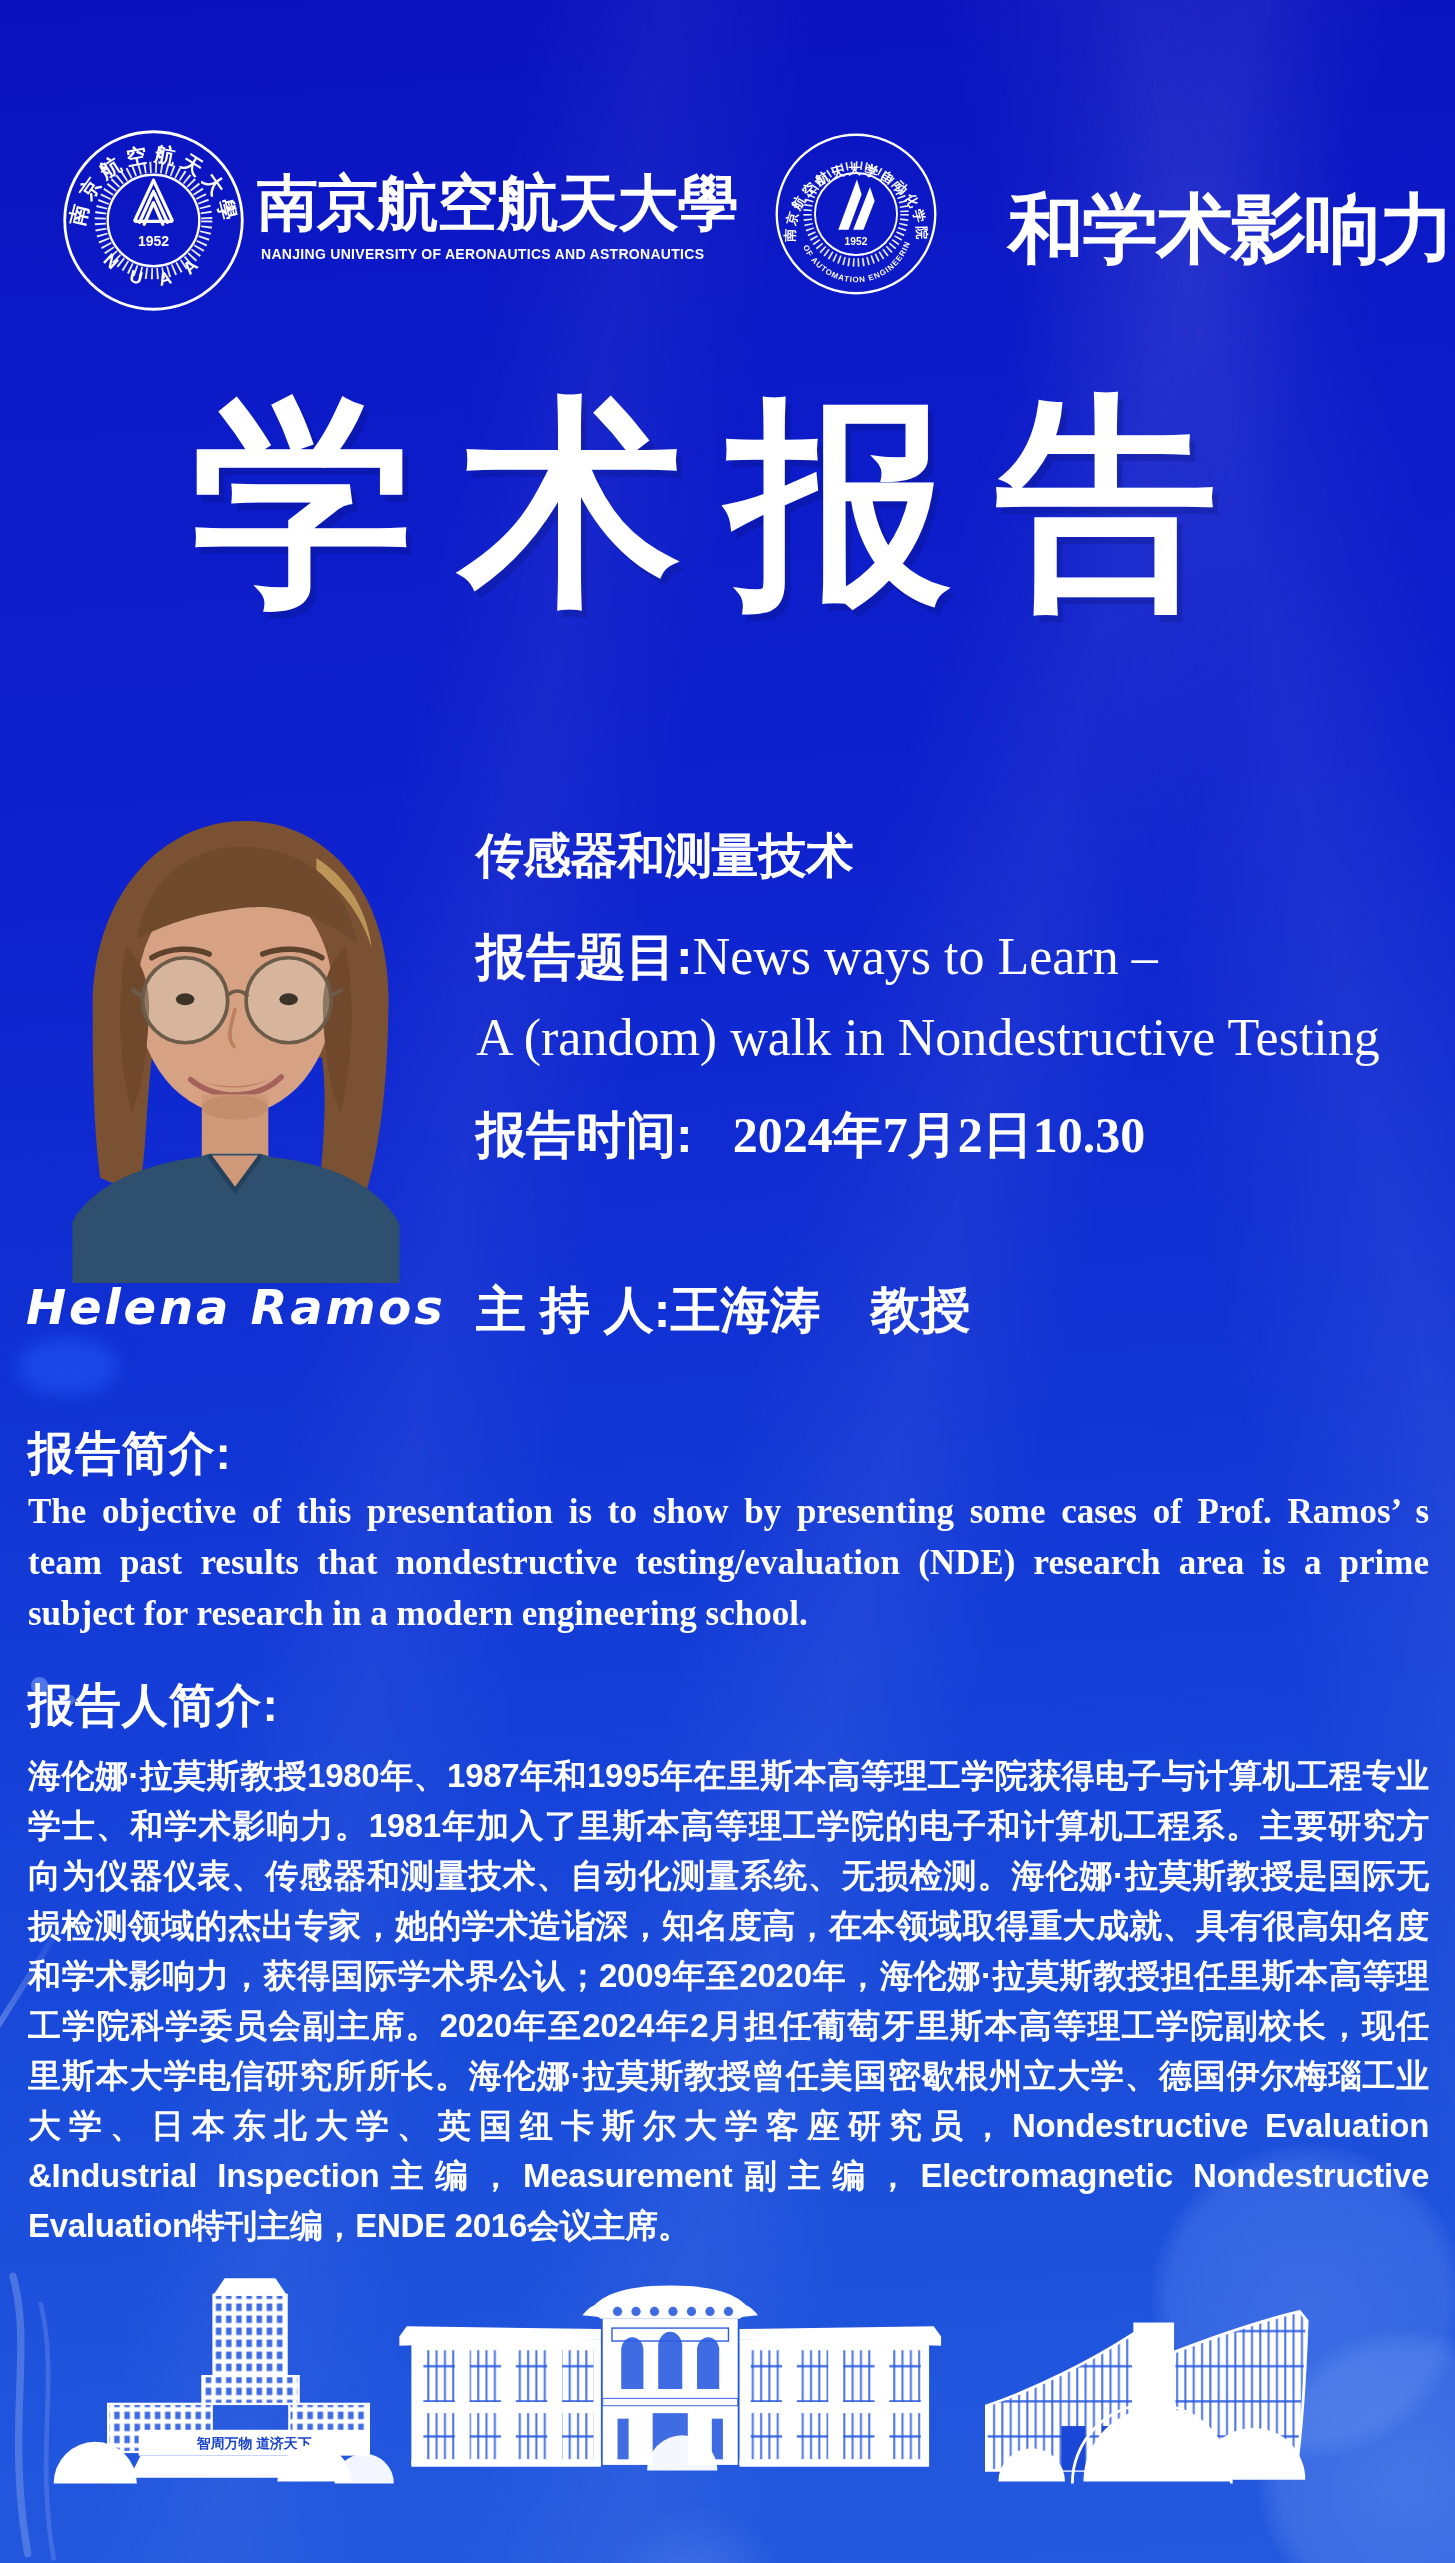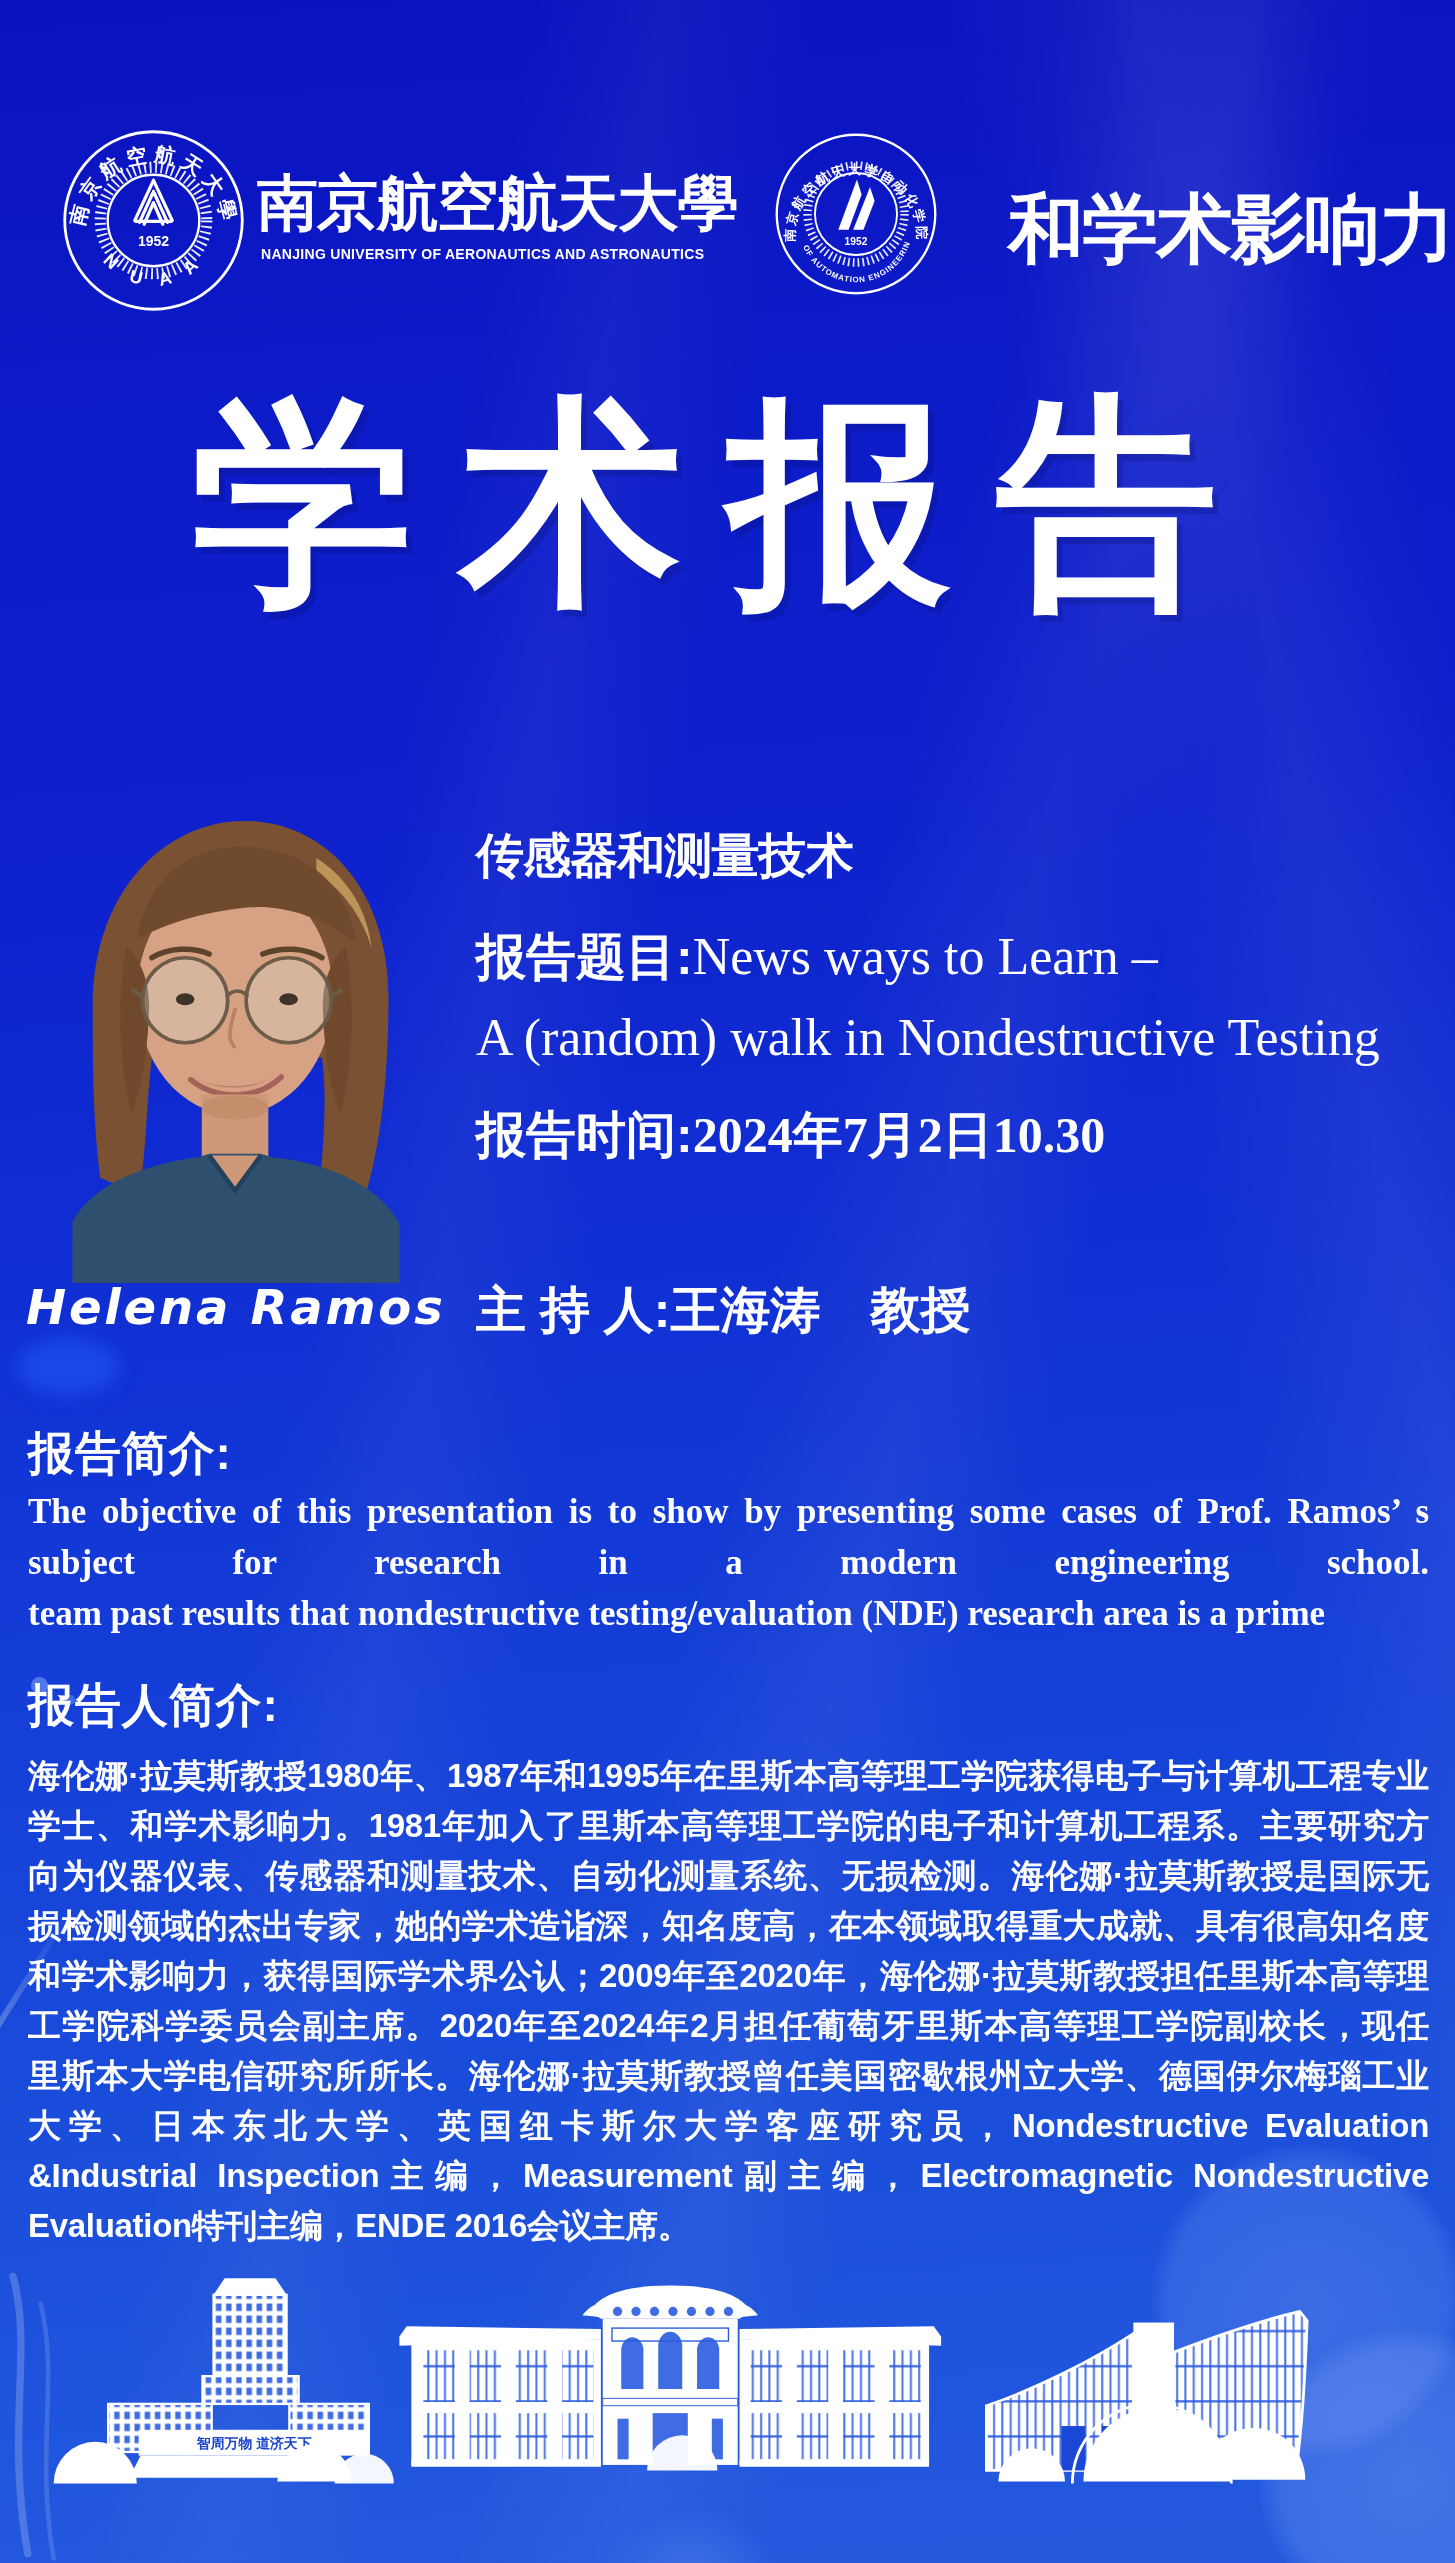--- a/index.html
+++ b/index.html
@@ -35,21 +35,21 @@
 
   
   .photo{position:absolute;left:39px;top:784px;width:393px;height:499px;}
   .speaker-name{position:absolute;left:26px;top:1279px;width:425px;font-size:48px;font-weight:700;font-style:italic;
     letter-spacing:2.8px;font-family:"DejaVu Sans",sans-serif;white-space:nowrap;}
 
   
   .detail{position:absolute;left:476px;white-space:nowrap;}
   .detail .cn{font-weight:700;font-size:50px;margin-top:14px;}
   .detail .en{font-family:"Liberation Serif",serif;font-size:52px;font-weight:400;}
-  .detail .mix{font-family:"Liberation Serif",serif;font-size:50px;font-weight:600;}
+  .detail .mix{font-family:"Liberation Serif",serif;font-size:50px;font-weight:600;margin-left:40px;}
   .r-aff{top:824px;font-family:"DejaVu Serif",serif;font-weight:700;font-size:48px;letter-spacing:-0.9px;}
   .r-title1{top:924px;}
   .r-title2{top:1008px;}
   .r-time{top:1102px;}
   .r-loc{top:1187px;}
   .r-host{top:1277px;}
 
   
   .sec-h{position:absolute;left:28px;font-size:46px;font-weight:800;letter-spacing:0.9px;}
   .h-abs{top:1423px;}
@@ -166,22 +166,22 @@
   <div class="detail r-time">
     <span class="cn">报告时间:</span><span class="mix">2024年7月2日10.30</span>
   </div>
   <div class="detail r-host">
     <span class="cn">主 持 人:</span><span class="cn">王海涛　教授</span>
   </div>
 
   <div class="sec-h h-abs">报告简介:</div>
   <div class="abstract">
       <div class="line">The objective of this presentation is to show by presenting some cases of Prof. Ramos’ s</div>
+      <div class="line">team past results that nondestructive testing/evaluation (NDE) research area is a prime</div>
       <div class="line">subject for research in a modern engineering school.</div>
-      <div class="line">team past results that nondestructive testing/evaluation (NDE) research area is a prime</div>
     </div>
 
   <div class="sec-h h-bio">报告人简介:</div>
   <div class="bio">
       <div class="line">海伦娜·拉莫斯教授1980年、1987年和1995年在里斯本高等理工学院获得电子与计算机工程专业</div>
       <div class="line">学士、和学术影响力。1981年加入了里斯本高等理工学院的电子和计算机工程系。主要研究方</div>
       <div class="line">向为仪器仪表、传感器和测量技术、自动化测量系统、无损检测。海伦娜·拉莫斯教授是国际无</div>
       <div class="line">损检测领域的杰出专家，她的学术造诣深，知名度高，在本领域取得重大成就、具有很高知名度</div>
       <div class="line">和学术影响力，获得国际学术界公认；2009年至2020年，海伦娜·拉莫斯教授担任里斯本高等理</div>
       <div class="line">工学院科学委员会副主席。2020年至2024年2月担任葡萄牙里斯本高等理工学院副校长，现任</div>

